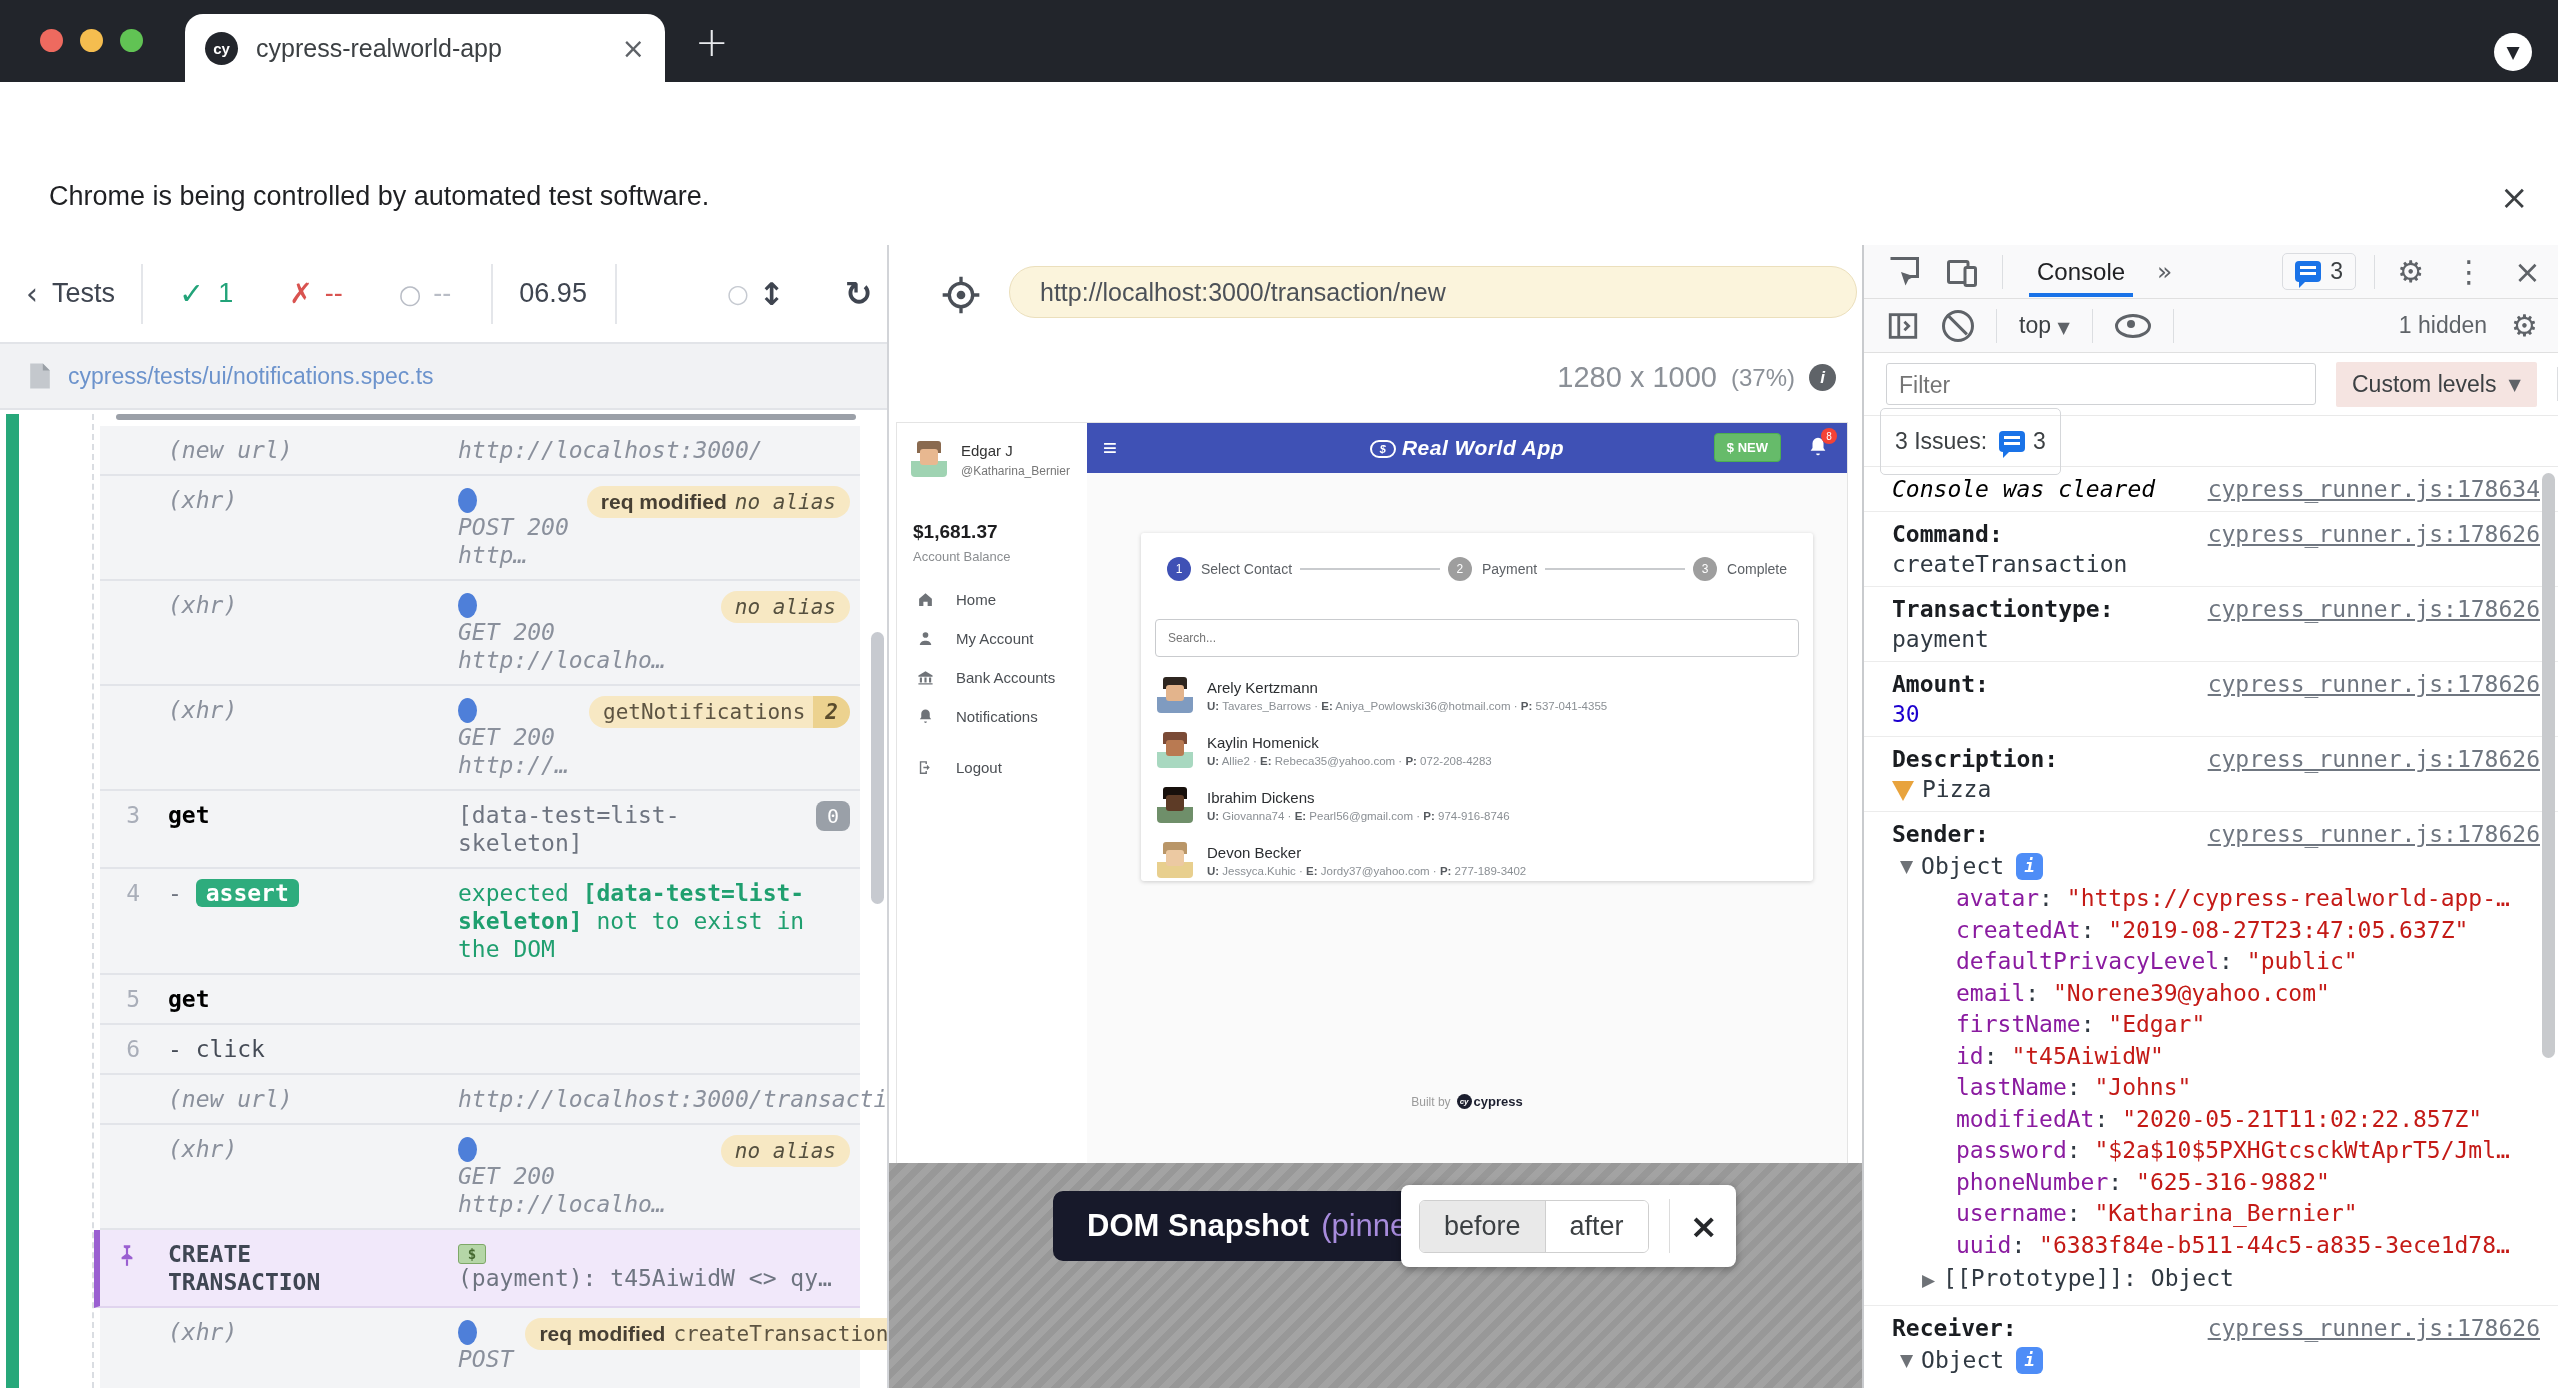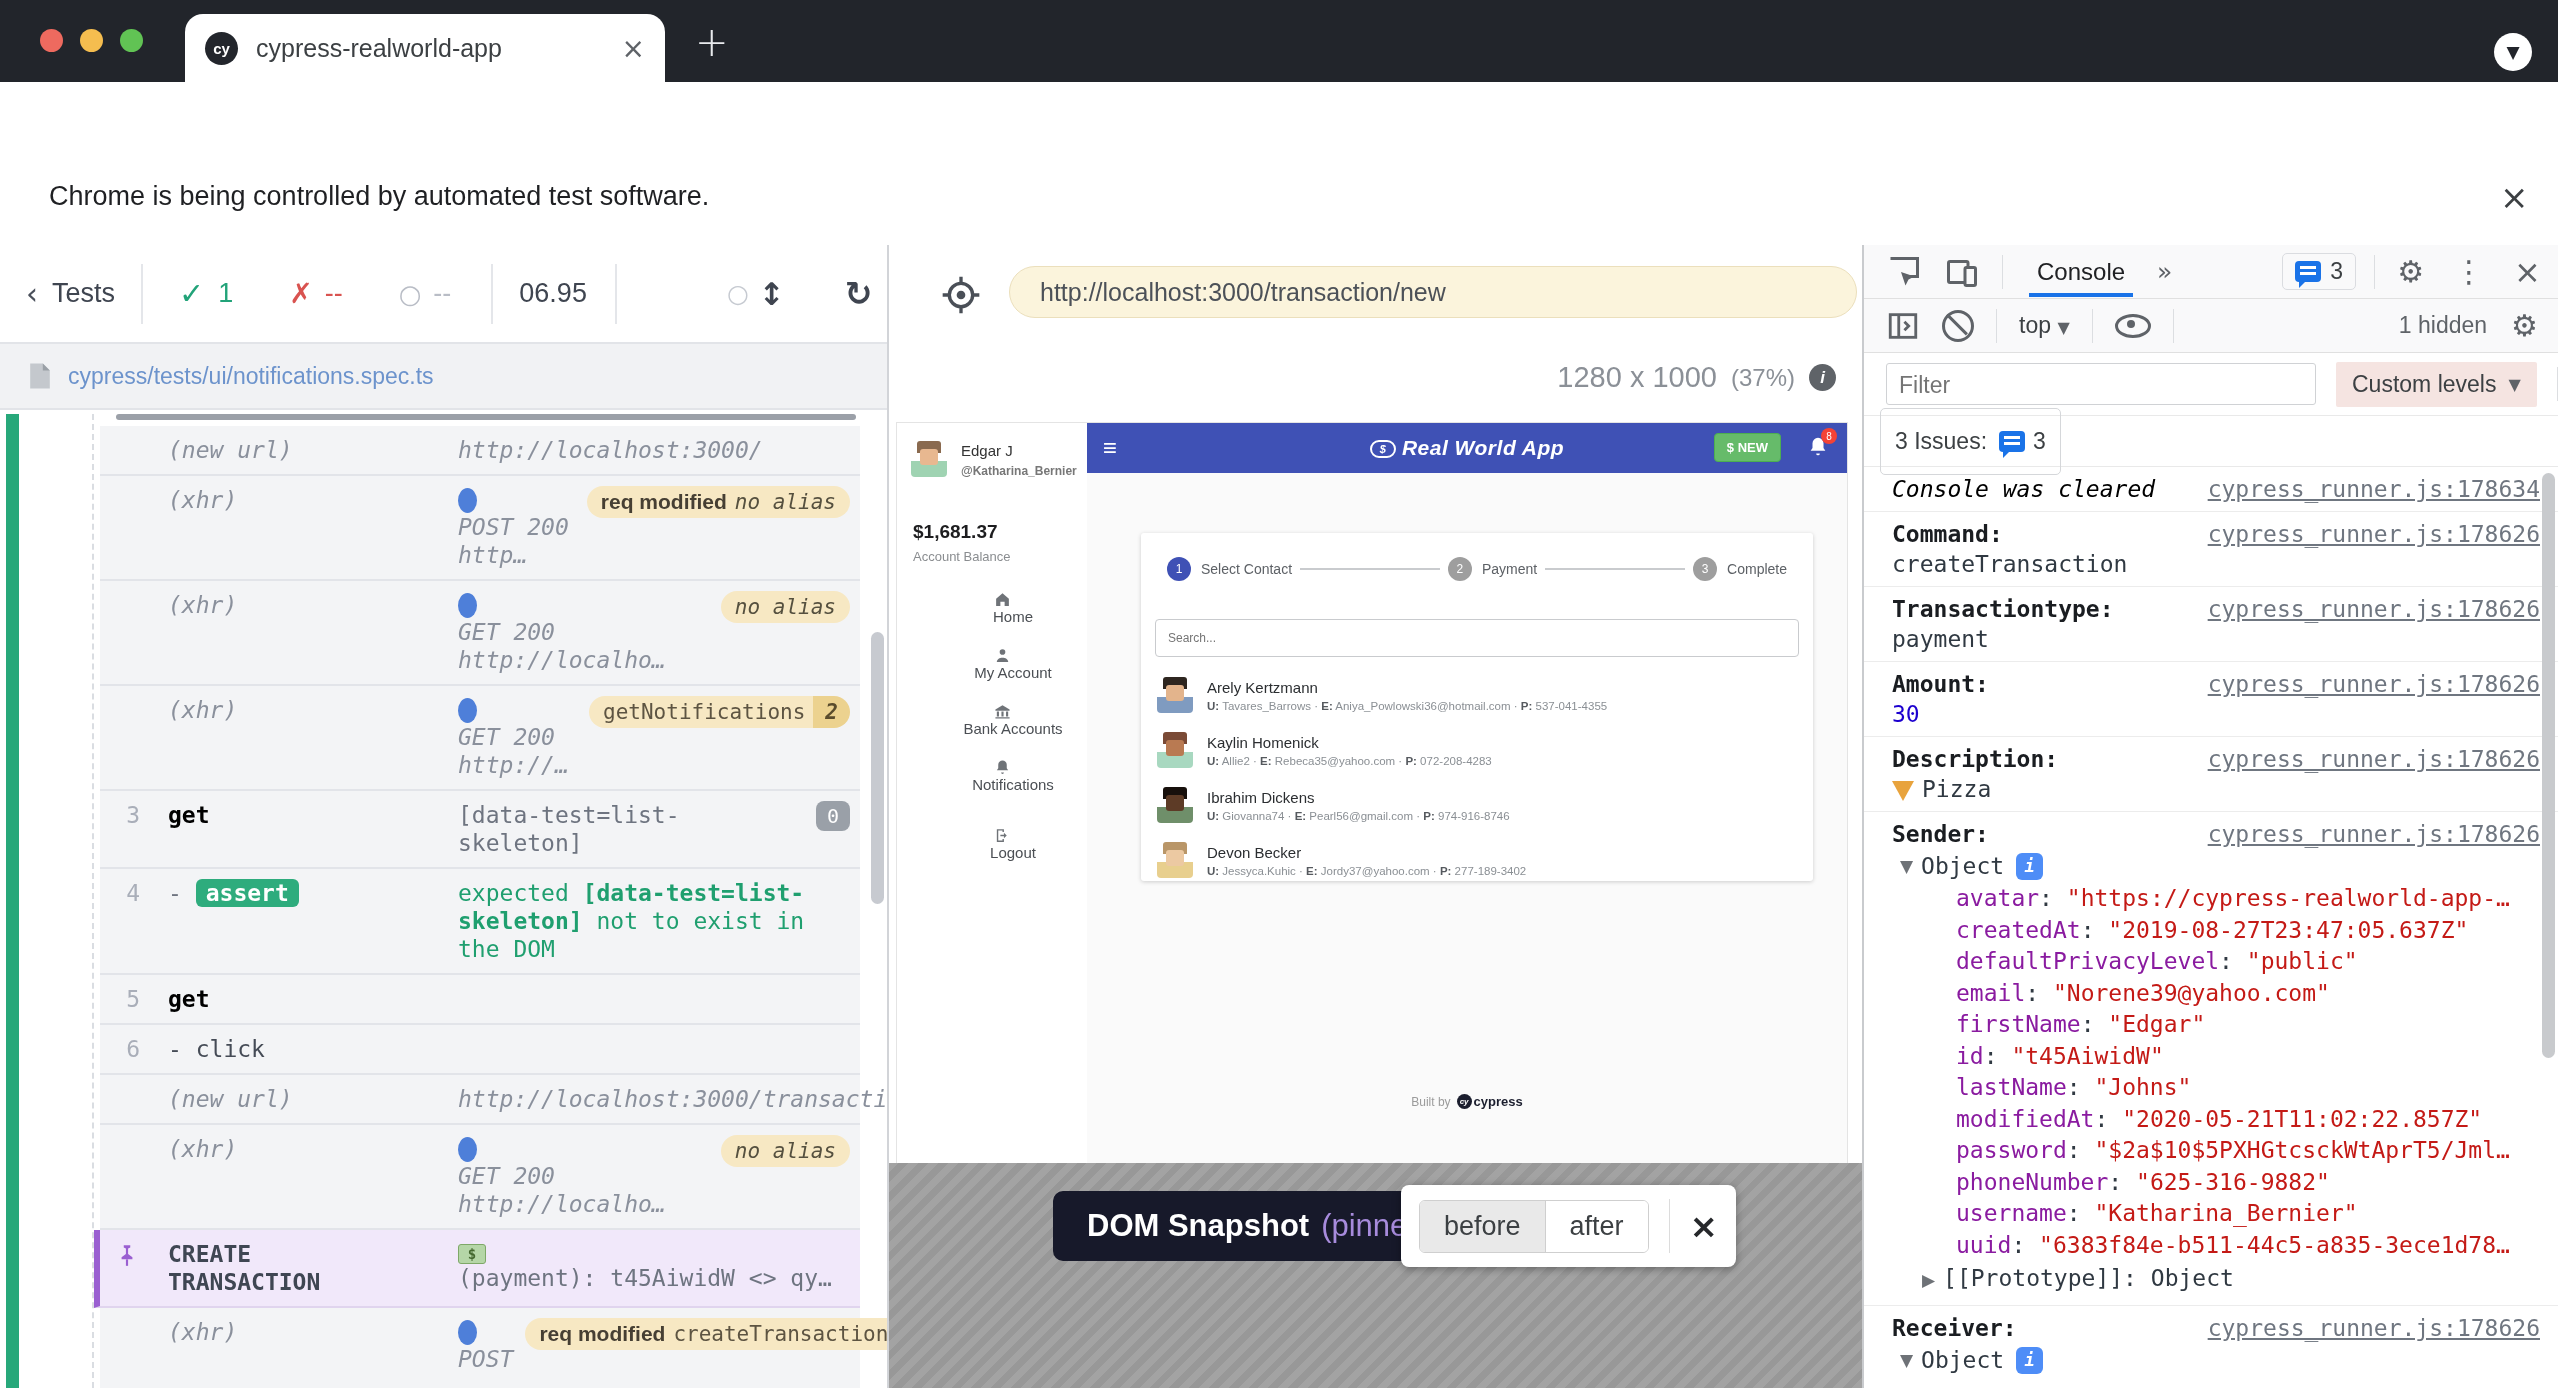--- a/index.html
+++ b/index.html
@@ -75,25 +75,25 @@
   .pxa{width:36px;height:36px;border-radius:4px;position:relative;flex:none;}
   .pxa:before{content:"";position:absolute;left:6px;top:0;right:6px;height:12px;border-radius:3px 3px 0 0;}
   .pxa:after{content:"";position:absolute;left:9px;top:8px;right:9px;height:16px;border-radius:3px;}
   .av0{background:linear-gradient(#fff 55%,#9fd3b2 55%);}  .av0:before{background:#8a6a4f;} .av0:after{background:#e8b890;}
   .av1{background:linear-gradient(#fff 55%,#7f9bc0 55%);}  .av1:before{background:#2e2620;} .av1:after{background:#e3b48c;}
   .av2{background:linear-gradient(#fff 55%,#a8d8c0 55%);}  .av2:before{background:#7a4a36;} .av2:after{background:#b97a52;}
   .av3{background:linear-gradient(#fff 55%,#6f8f6a 55%);}  .av3:before{background:#17100c;} .av3:after{background:#5d3b26;}
   .av4{background:linear-gradient(#fff 55%,#e8cf8e 55%);}  .av4:before{background:#b99668;} .av4:after{background:#ecc9a2;}
   .side-user{display:flex;padding:18px 0 0 14px;}
   .side-uname{font-size:15px;color:#333;margin-left:14px;line-height:20px;}
-  .side-uname .handle{font-size:12px;color:#777;font-weight:bold;}
+  .side-uname .handle{font-size:12px;color:#777;}
   .side-bal{padding:40px 0 0 16px;}
   .side-bal .amt{font-size:19px;font-weight:bold;color:#1d1d1f;}
   .side-bal .lbl{font-size:13px;color:#8a8d90;margin-top:6px;}
-  .nav-item{display:flex;align-items:center;padding:11px 0 11px 20px;color:#4b4f54;font-size:15px;flex-direction:column;}
+  .nav-item{display:flex;align-items:center;padding:11px 0 11px 20px;color:#4b4f54;font-size:15px;}
   .nav-item .nlabel{margin-left:22px;}
   .app-head{position:absolute;left:190px;top:0;right:0;height:50px;background:#3f51b5;display:flex;align-items:center;color:#fff;}
   .burger{font-size:24px;margin-left:16px;font-weight:bold;}
   .app-title{position:absolute;left:0;right:0;text-align:center;font-size:21px;font-weight:bold;font-style:italic;letter-spacing:.5px;}
   .newbtn{position:absolute;right:66px;top:10px;background:#66bb6a;border:1px solid #4caf50;color:#fff;font-size:13px;font-weight:bold;border-radius:4px;padding:6px 12px;}
   .bell-wrap{position:absolute;right:18px;top:12px;}
   .bell-badge{position:absolute;right:-8px;top:-7px;width:16px;height:16px;border-radius:50%;background:#f44336;color:#fff;font-size:10px;display:flex;align-items:center;justify-content:center;}
   .app-main{position:absolute;left:190px;top:50px;right:0;bottom:0;background:#fafafa;}
   .app-card{position:absolute;left:54px;top:60px;width:672px;height:348px;background:#fff;box-shadow:0 1px 4px rgba(0,0,0,.18);border-radius:3px;}
   .stepper{display:flex;align-items:center;padding:24px 26px 0 26px;}

